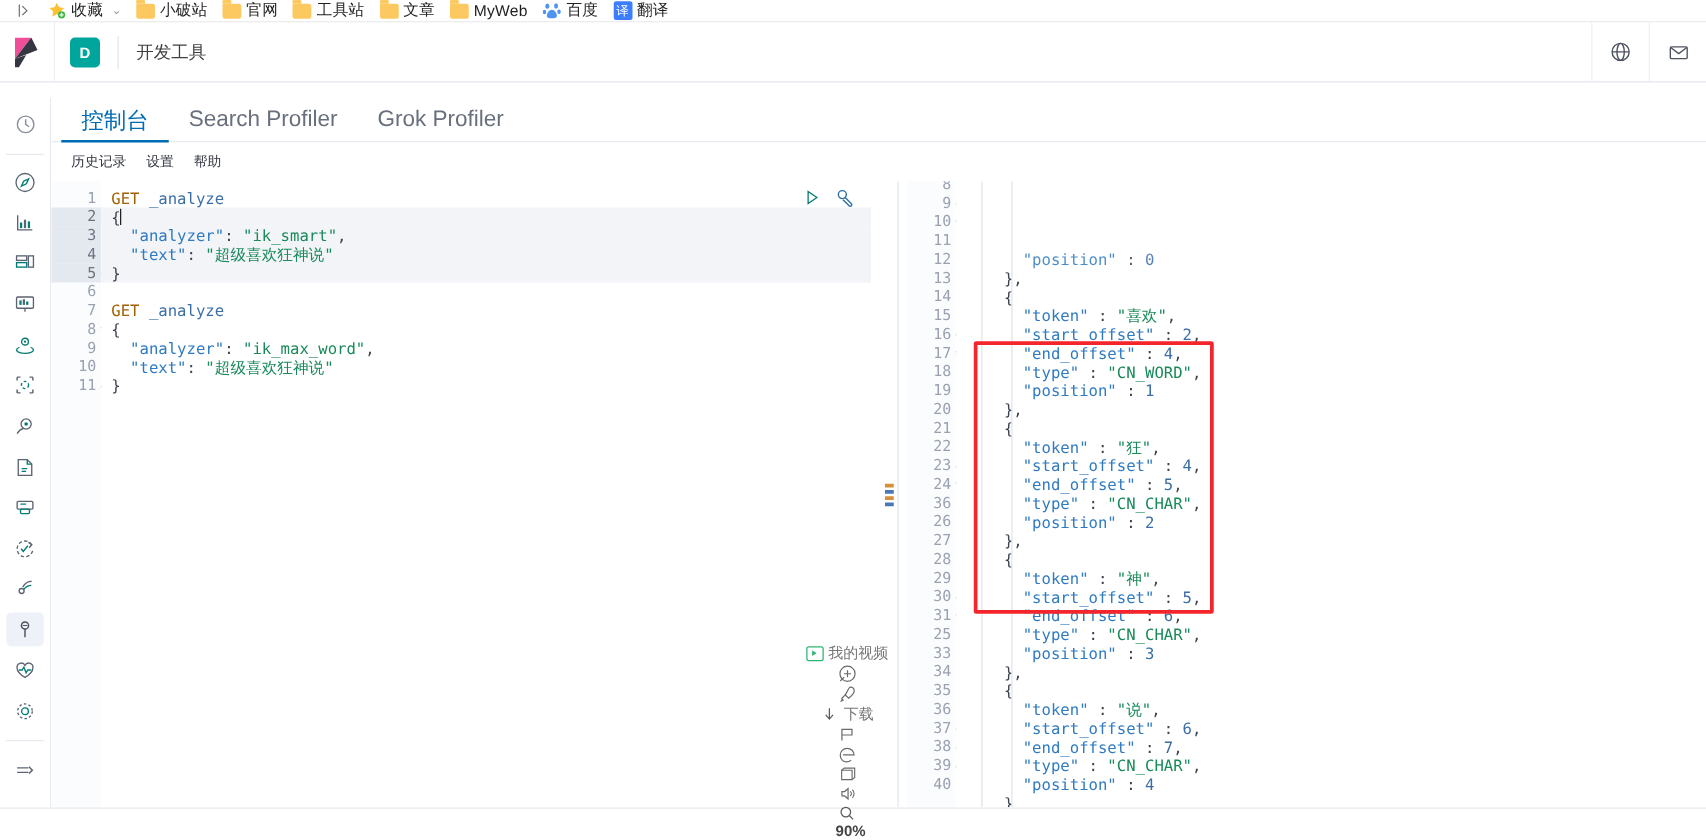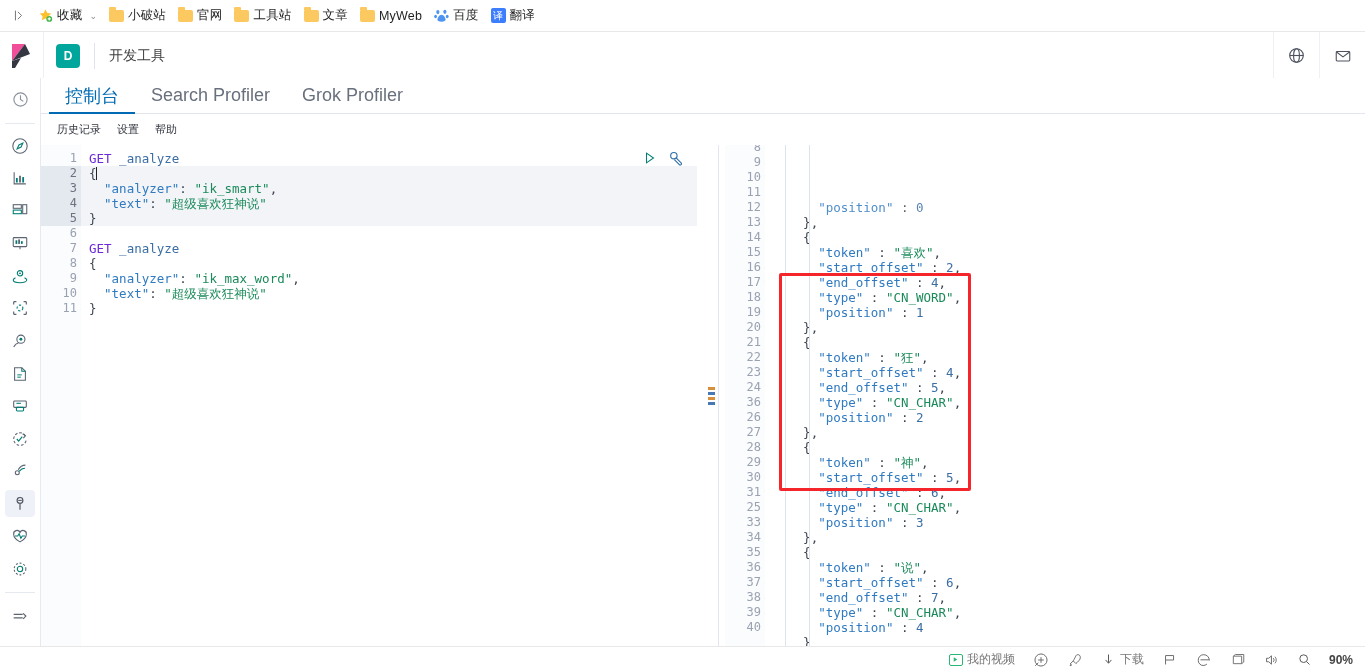--- a/index.html
+++ b/index.html
@@ -6,21 +6,21 @@
   html, body {
     width: 1365px; height: 672px;
     background: #fff;
     font-family: "Liberation Sans", "DejaVu Sans", sans-serif;
     overflow: hidden;
   }
   .app { position: relative; width: 1365px; height: 672px; }
 
   
   .bookmark-bar {
-    height: 32px; background: #ffffff;
+    height: 18px; background: #ffffff;
     display: flex; align-items: center;
     padding: 0 6px; gap: 0;
     border-bottom: 1px solid #e8e8e8;
     font-size: 12.5px; color: #262626;
   }
   .bm-chevron {
     width: 26px; height: 24px; display: flex; align-items: center; justify-content: center;
     color: #5a5a5a; font-size: 13px;
   }
   .bm-item {
@@ -141,21 +141,21 @@
   .fold {
     position: absolute; right: -6px; top: 0; width: 10px; height: 15px;
     font-size: 7px; color: #8e98a8; line-height: 15px; text-align: center;
   }
   .code {
     flex: 1; padding-top: 6px; position: relative; overflow: hidden;
     background: #fff; padding-left: 8px; white-space: pre;
   }
   .code .line { height: 15px; line-height: 15px; }
   .code .line.hl { background: #f2f4f8; margin-left: -8px; padding-left: 8px; }
-  .tk-method { color: #6d28d9; }
+  .tk-method { color: #a16207; }
   .tk-url    { color: #3b6ea5; }
   .tk-key    { color: #2f7ac1; }
   .tk-str    { color: #1a8a5a; }
   .tk-num    { color: #3b6ea5; }
   .tk-punc   { color: #3d4450; }
   .tk-brace  { color: #3d4450; }
 
   .editor-actions {
     position: absolute; right: 12px; top: 4px; display:flex; gap: 8px; z-index: 5;
   }
@@ -172,21 +172,21 @@
   .highlight-box {
     position: absolute; border: 3px solid #f5262b; border-radius: 2px;
     pointer-events: none; z-index: 6;
   }
 
   
   .statusbar {
     position: absolute; left: 0; right: 0; bottom: 0; height: 26px;
     background: #fff; border-top: 1px solid #e8e8e8;
     display: flex; align-items: center; justify-content: flex-end;
-    padding-right: 10px; gap: 0; font-size: 12px; color: #555;
+    padding-right: 10px; gap: 0; font-size: 12px; color: #555; flex-direction: column;
   }
   .sb-item { display:flex; align-items:center; gap: 4px; padding: 0 9px; height: 26px; }
   .sb-video-ico {
     width: 14px; height: 12px; border: 1px solid #2bb673; border-radius: 2px;
     display:flex; align-items:center; justify-content:center;
   }
   .sb-label { color: #777; font-size: 12px; }
   .sb-zoom { color: #444; font-size: 12px; padding-left: 8px; padding-right: 2px; font-weight: bold;}
   svg { display:block; }
 </style>

